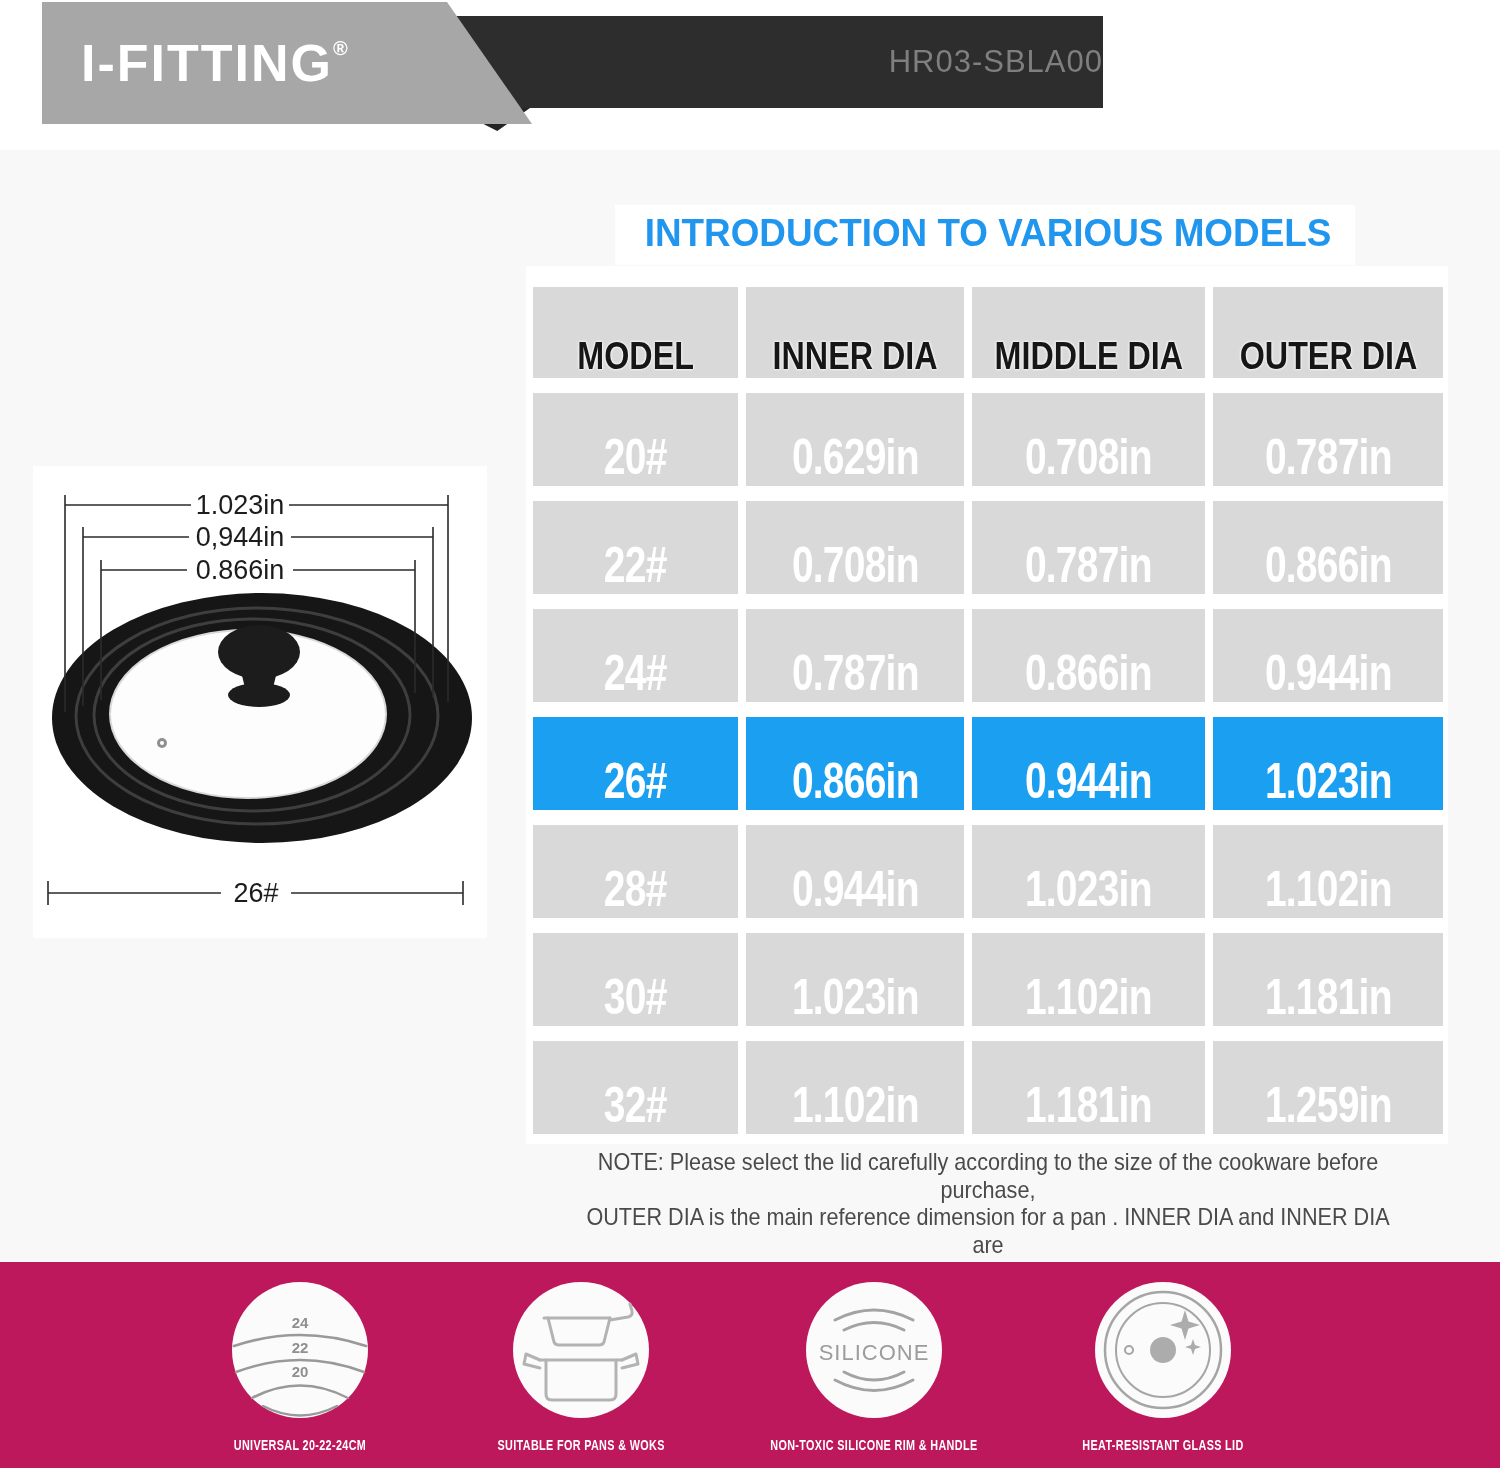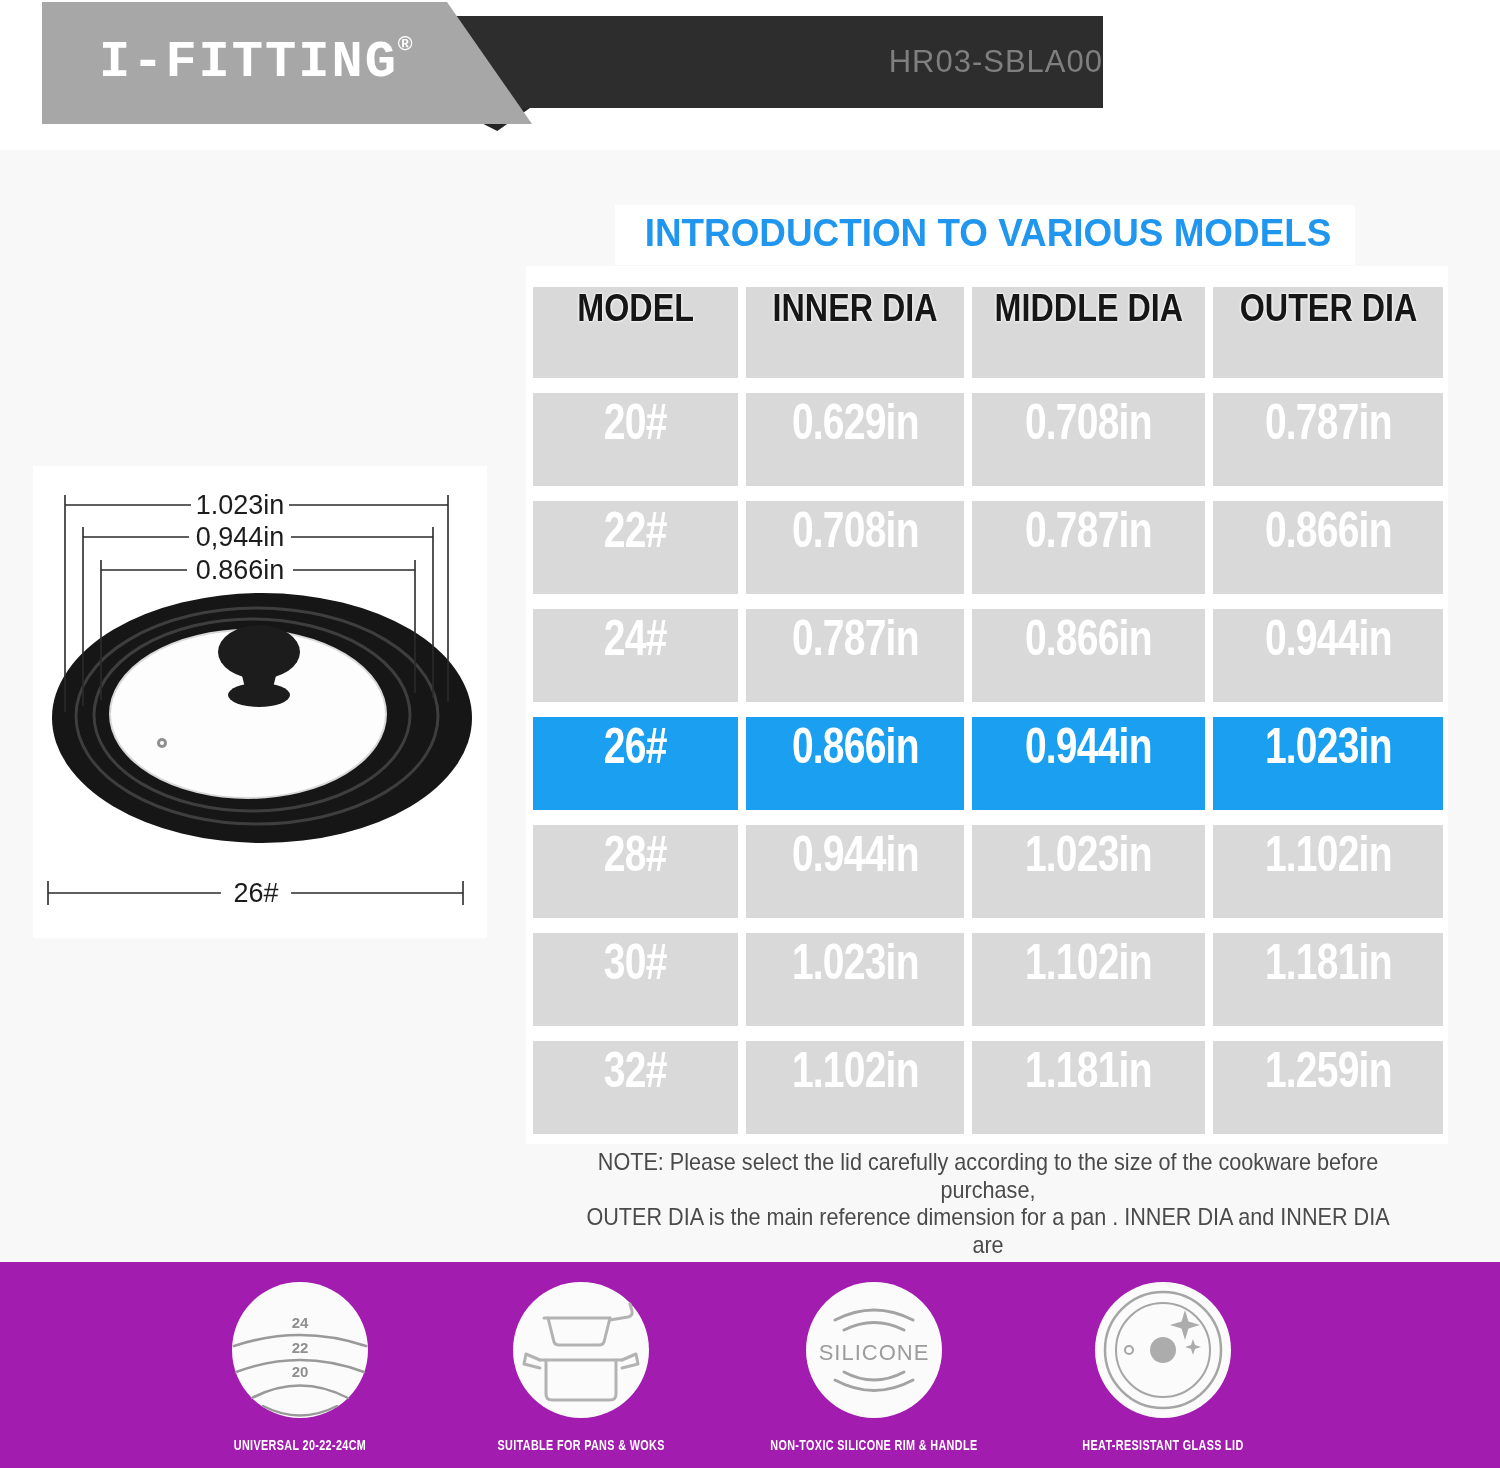--- a/index.html
+++ b/index.html
@@ -26,39 +26,39 @@
   .dark-wedge{
     position:absolute;left:452px;top:108px;width:78px;height:23px;
     background:#242424;clip-path:polygon(0 0,100% 0,58% 100%);
   }
   .brand-ribbon{
     position:absolute;left:42px;top:2px;width:490px;height:122px;
     background:#a7a7a7;
     clip-path:polygon(0 0,405px 0,100% 100%,0 100%);
   }
   .brand{
-    display:inline-block;margin-left:57px;line-height:122px;
-    font-size:52px;font-weight:bold;letter-spacing:2px;color:#ffffff;font-family:Liberation Mono, monospace;
+    display:inline-block;margin-left:39px;line-height:122px;
+    font-size:52px;font-weight:bold;letter-spacing:2px;color:#ffffff;
   }
   .reg{font-size:20px;font-weight:bold;color:#ffffff;vertical-align:26px;}
 
   
   .title{
     position:absolute;left:533px;top:212px;width:910px;margin:0;
     text-align:center;font-size:38px;font-weight:bold;color:#2196ee;
     transform:scaleX(.97);
   }
 
   
   .size-table{
     position:absolute;left:533px;top:287px;width:910px;
     display:grid;grid-template-columns:205px 218px 233px 230px;
     column-gap:8px;row-gap:15px;
   }
-  .cell{background:#d9d9d9;display:flex;align-items:flex-start;justify-content:center;}
+  .cell{background:#d9d9d9;display:flex;align-items:flex-end;justify-content:center;}
   .th{height:91px;}
   .td{height:93px;}
   .th .ct{
     font-size:38px;font-weight:bold;color:#161616;transform:scaleX(.85);
     white-space:nowrap;text-shadow:0 0 3px #ffffff,0 0 3px #ffffff;
   }
   .td .ct{
     font-size:50px;font-weight:bold;color:#ffffff;transform:scaleX(.78);
     white-space:nowrap;letter-spacing:-1px;
   }
@@ -70,21 +70,21 @@
     text-align:center;font-size:24px;line-height:27.5px;color:#4a4a4a;
   }
   .note-inner{display:inline-block;transform:scaleX(.9);}
 
   
   .figure{position:absolute;left:33px;top:460px;}
   .dim-label{font-size:27px;fill:#1c1c1c;}
   .dim-line{stroke:#2b2b2b;stroke-width:1.6;fill:none;}
 
   
-  .footer{position:absolute;left:0;top:1262px;width:1500px;height:206px;background:#a21caf;}
+  .footer{position:absolute;left:0;top:1262px;width:1500px;height:206px;background:#be185d;}
   .feature{position:absolute;top:14px;width:300px;text-align:center;}
   .f0{left:150px;} .f1{left:431px;} .f2{left:724px;} .f3{left:1013px;text-decoration:underline;}
   .caption{margin-top:6px;}
   .caption span{
     display:inline-block;font-size:15px;font-weight:bold;color:#ffffff;
     letter-spacing:.5px;white-space:nowrap;transform:scaleX(.72);
   }
   .ic-stroke{fill:none;stroke-linecap:round;stroke-linejoin:round;}
 </style>
 </head>

